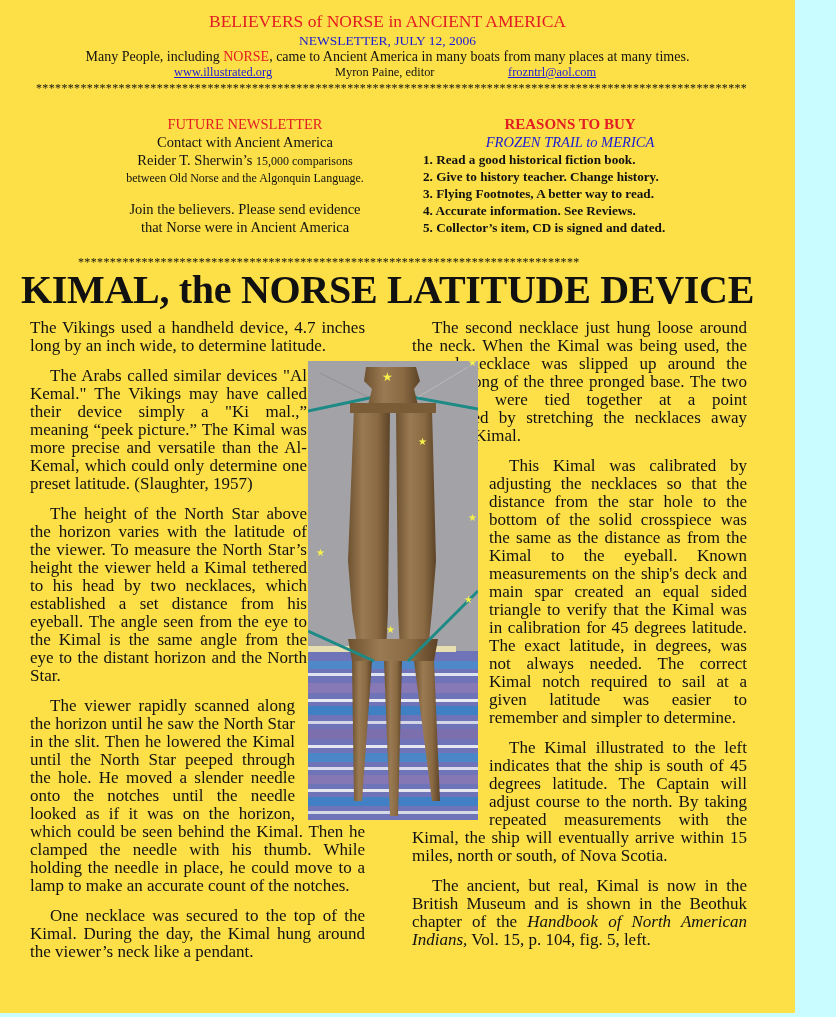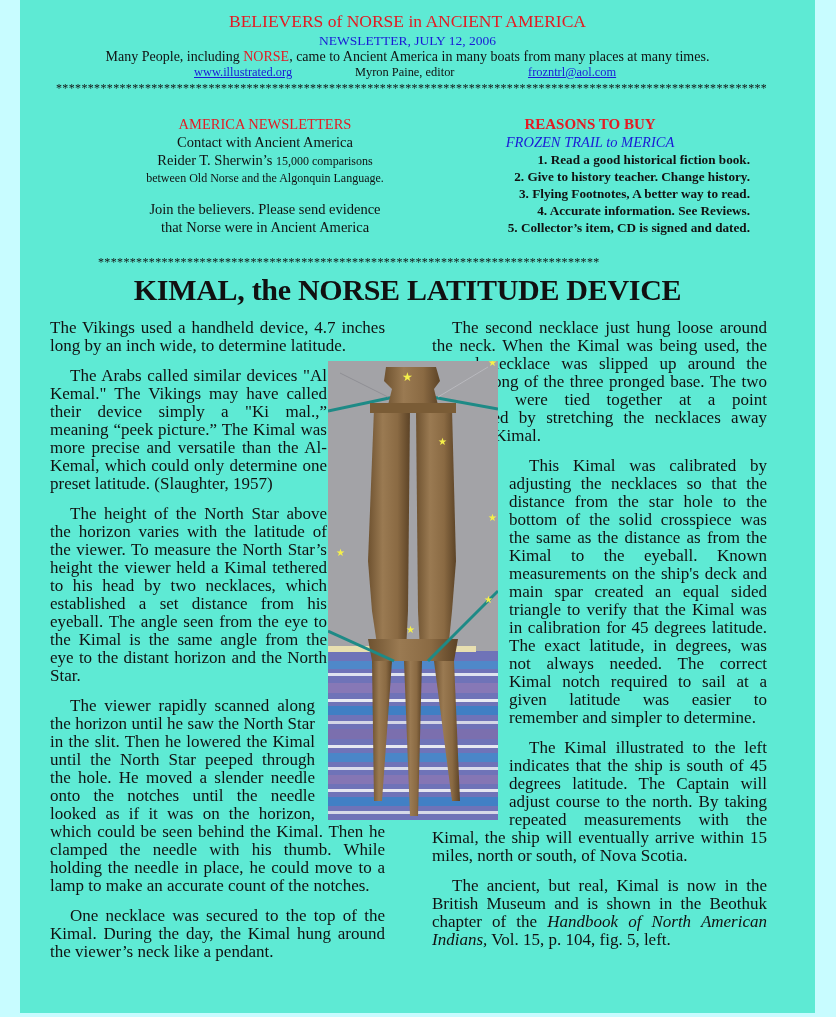--- a/index.html
+++ b/index.html
@@ -6,22 +6,21 @@
   body {
     width: 836px; height: 1017px; overflow: hidden;
     background: #c8fcff;
     font-family: "Liberation Serif", "DejaVu Serif", serif;
     color: #111;
     position: relative;
   }
   .page {
     position: absolute; left: 0; top: 0;
     width: 795px; height: 1013px;
-    background: #5eead4;
-    margin-left: 20px;
+    background: #fde047;
   }
   .abs { position: absolute; }
   .center { text-align: center; }
   .red { color: #e31b23; }
   .blue { color: #1a1ad6; }
   a.lnk { color: #1a1ad6; text-decoration: underline; }
 
   .title-main { left: 0; width: 775px; top: 11px; font-size: 17.5px; line-height: 20px; }
   .title-sub { left: 0; width: 775px; top: 33px; font-size: 13.5px; line-height: 16px; }
   .tagline { left: 0; width: 775px; top: 49px; font-size: 14px; line-height: 15px; }
@@ -30,24 +29,24 @@
 
   .col-left-head { left: 60px; width: 370px; top: 115px; }
   .col-left-head .h { font-size: 14.5px; line-height: 18px; }
   .col-left-head .l { font-size: 14.5px; line-height: 18px; }
   .col-left-head .s { font-size: 12px; }
   .col-left-head .xs { font-size: 12px; line-height: 16px; }
 
   .col-right-head { left: 410px; width: 320px; top: 115px; }
   .col-right-head .h { font-size: 15px; line-height: 18px; font-weight: bold; }
   .col-right-head .i { font-size: 14.5px; line-height: 18px; font-style: italic; }
-  .reasons { margin: 0; padding: 0 0 0 13px; list-style: none; text-align: right; }
+  .reasons { margin: 0; padding: 0 0 0 13px; list-style: none; text-align: left; }
   .reasons li { font-size: 13.2px; line-height: 17px; font-weight: bold; white-space: nowrap; }
 
-  .headline { left: 0; width: 775px; top: 271px; font-size: 30px; line-height: 38px; font-weight: bold; letter-spacing: -0.3px; }
+  .headline { left: 0; width: 775px; top: 271px; font-size: 40px; line-height: 38px; font-weight: bold; letter-spacing: -0.3px; }
 
   .body-text p {
     margin: 0; font-size: 17px; line-height: 18px; text-align: justify;
   }
   .body-text p.ind { text-indent: 20px; }
   .gap { height: 12px; }
 
   .left-col { left: 30px; width: 335px; top: 319px; }
   .right-col { left: 412px; width: 335px; top: 319px; }
 
@@ -65,21 +64,21 @@
   <div class="abs center blue title-sub">NEWSLETTER, JULY 12, 2006</div>
   <div class="abs center tagline">
     <span>Many People, including </span><span class="red">NORSE</span><span>, came to Ancient America in many boats from many places at many times.</span>
   </div>
   <a class="abs lnk contact-line" style="left:174px;">www.illustrated.org</a>
   <span class="abs contact-line" style="left:335px;">Myron Paine, editor</span>
   <a class="abs lnk contact-line" style="left:508px;">frozntrl@aol.com</a>
   <div class="abs stars" style="left:36px; top:82px; width:710px;">*******************************************************************************************************************</div>
 
   <div class="abs center col-left-head">
-    <div class="h red">AMERICA NEWSLETTERS</div>
+    <div class="h red">FUTURE NEWSLETTER</div>
     <div class="l">Contact with Ancient America</div>
     <div class="l"><span>Reider T. Sherwin’s </span><span class="s">15,000 comparisons</span></div>
     <div class="xs">between Old Norse and the Algonquin Language.</div>
     <div style="height:14px"></div>
     <div class="l">Join the believers.  Please send evidence</div>
     <div class="l">that Norse were in Ancient America</div>
   </div>
 
   <div class="abs center col-right-head">
     <div class="h red">REASONS TO BUY</div>

